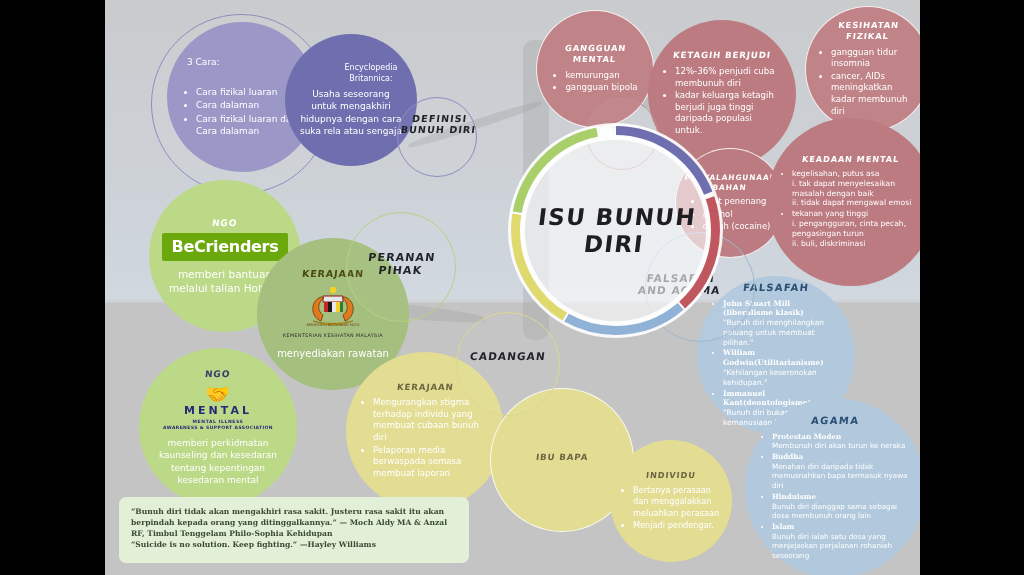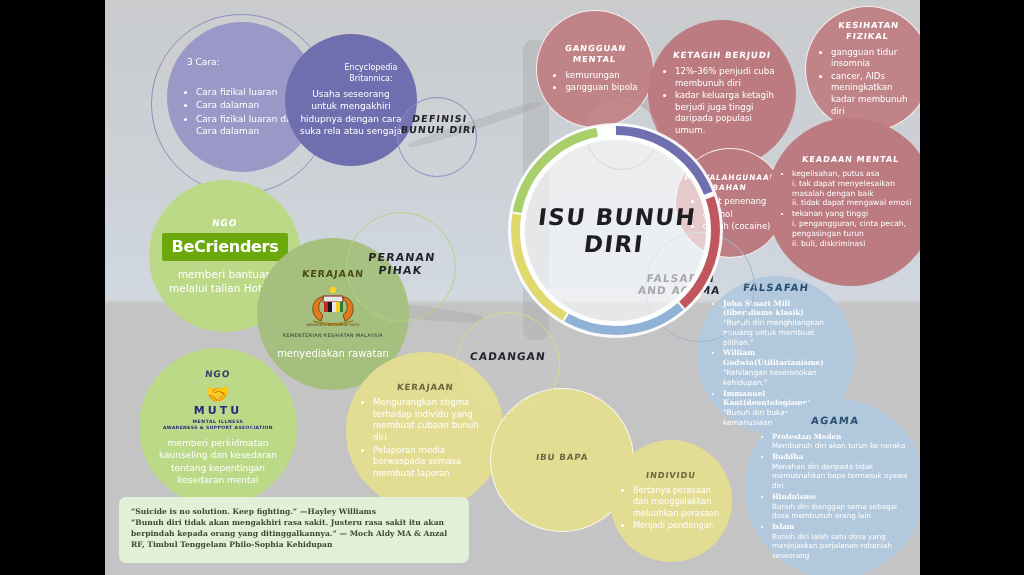--- a/index.html
+++ b/index.html
@@ -110,21 +110,21 @@
     <ul>
       <li>kemurungan</li>
       <li>gangguan bipola</li>
     </ul>
   </div>
 
   <div class="bub red-deep" style="left:543px;top:20px;width:148px;height:148px;padding:16px 14px;font-size:8.6px;line-height:1.35;">
     <div class="ttl" style="font-size:8.6px;">Ketagih Berjudi</div>
     <ul>
       <li>12%-36% penjudi cuba membunuh diri</li>
-      <li>kadar keluarga ketagih berjudi juga tinggi daripada populasi umum.</li>
+      <li>kadar keluarga ketagih berjudi juga tinggi daripada populasi untuk.</li>
     </ul>
   </div>
 
   <div class="bub red-solid ring" style="left:700px;top:6px;width:126px;height:126px;padding:12px 12px;font-size:8.6px;line-height:1.35;">
     <div class="ttl" style="font-size:8.4px;">Kesihatan fizikal</div>
     <ul>
       <li>gangguan tidur insomnia</li>
       <li>cancer, AIDs meningkatkan kadar membunuh diri</li>
     </ul>
   </div>
@@ -183,21 +183,21 @@
       </svg>
     </div>
     <p style="font-size:4.8px;letter-spacing:.4px;color:#2a2a2a;margin-top:2px;">KEMENTERIAN KESIHATAN MALAYSIA</p>
     <p style="margin-top:8px;">menyediakan rawatan</p>
   </div>
 
   <div class="bub green-soft" style="left:34px;top:348px;width:158px;height:158px;padding:14px 10px;font-size:9px;line-height:1.35;">
     <div class="ttl" style="font-size:9px;color:#3b3b6e;">NGO</div>
     <div class="miasa">
       <span class="glyph">🤝</span>
-      <span class="m1">MUTU</span>
+      <span class="m1">MENTAL</span>
       <span class="m2">MENTAL ILLNESS</span>
       <span class="m3">AWARENESS &amp; SUPPORT ASSOCIATION</span>
     </div>
     <p style="margin-top:6px;">memberi perkidmatan kaunseling dan kesedaran tentang kepentingan kesedaran mental</p>
   </div>
 
   <div class="bub green-out" style="left:241px;top:212px;width:110px;height:110px;"></div>
   <div class="hlabel" style="left:241px;top:252px;width:110px;font-size:11px;white-space:pre-line;">Peranan
 Pihak</div>
 
@@ -275,18 +275,18 @@
       <circle cx="111.5" cy="111.5" r="100" fill="none" stroke="#c0575f" stroke-width="9" stroke-dasharray="120 510" stroke-dashoffset="36" stroke-linecap="butt"></circle>
       <circle cx="111.5" cy="111.5" r="100" fill="none" stroke="#8fb2d6" stroke-width="9" stroke-dasharray="122 510" stroke-dashoffset="-86" stroke-linecap="butt"></circle>
       <circle cx="111.5" cy="111.5" r="100" fill="none" stroke="#e0d96e" stroke-width="9" stroke-dasharray="120 510" stroke-dashoffset="-210" stroke-linecap="butt"></circle>
       <circle cx="111.5" cy="111.5" r="100" fill="none" stroke="#a9cf6b" stroke-width="9" stroke-dasharray="120 510" stroke-dashoffset="-332" stroke-linecap="butt"></circle>
       <circle cx="111.5" cy="111.5" r="92" fill="none" stroke="#ffffff" stroke-width="3" opacity=".85"></circle>
     </svg>
     <div id="hubtext">Isu Bunuh Diri</div>
   </div>
 
   <div id="quote">
+    <div>“Bunuh diri tidak akan mengakhiri rasa sakit. Justeru rasa sakit itu akan berpindah kepada orang yang ditinggalkannya.” — Moch Aldy MA &amp; Anzal RF, Timbul Tenggelam Philo-Sophia Kehidupan</div>
     <div>“Suicide is no solution. Keep fighting.” —Hayley Williams</div>
-    <div>“Bunuh diri tidak akan mengakhiri rasa sakit. Justeru rasa sakit itu akan berpindah kepada orang yang ditinggalkannya.” — Moch Aldy MA &amp; Anzal RF, Timbul Tenggelam Philo-Sophia Kehidupan</div>
   </div>
 
  </div>
 </div>
 
 </body></html>

